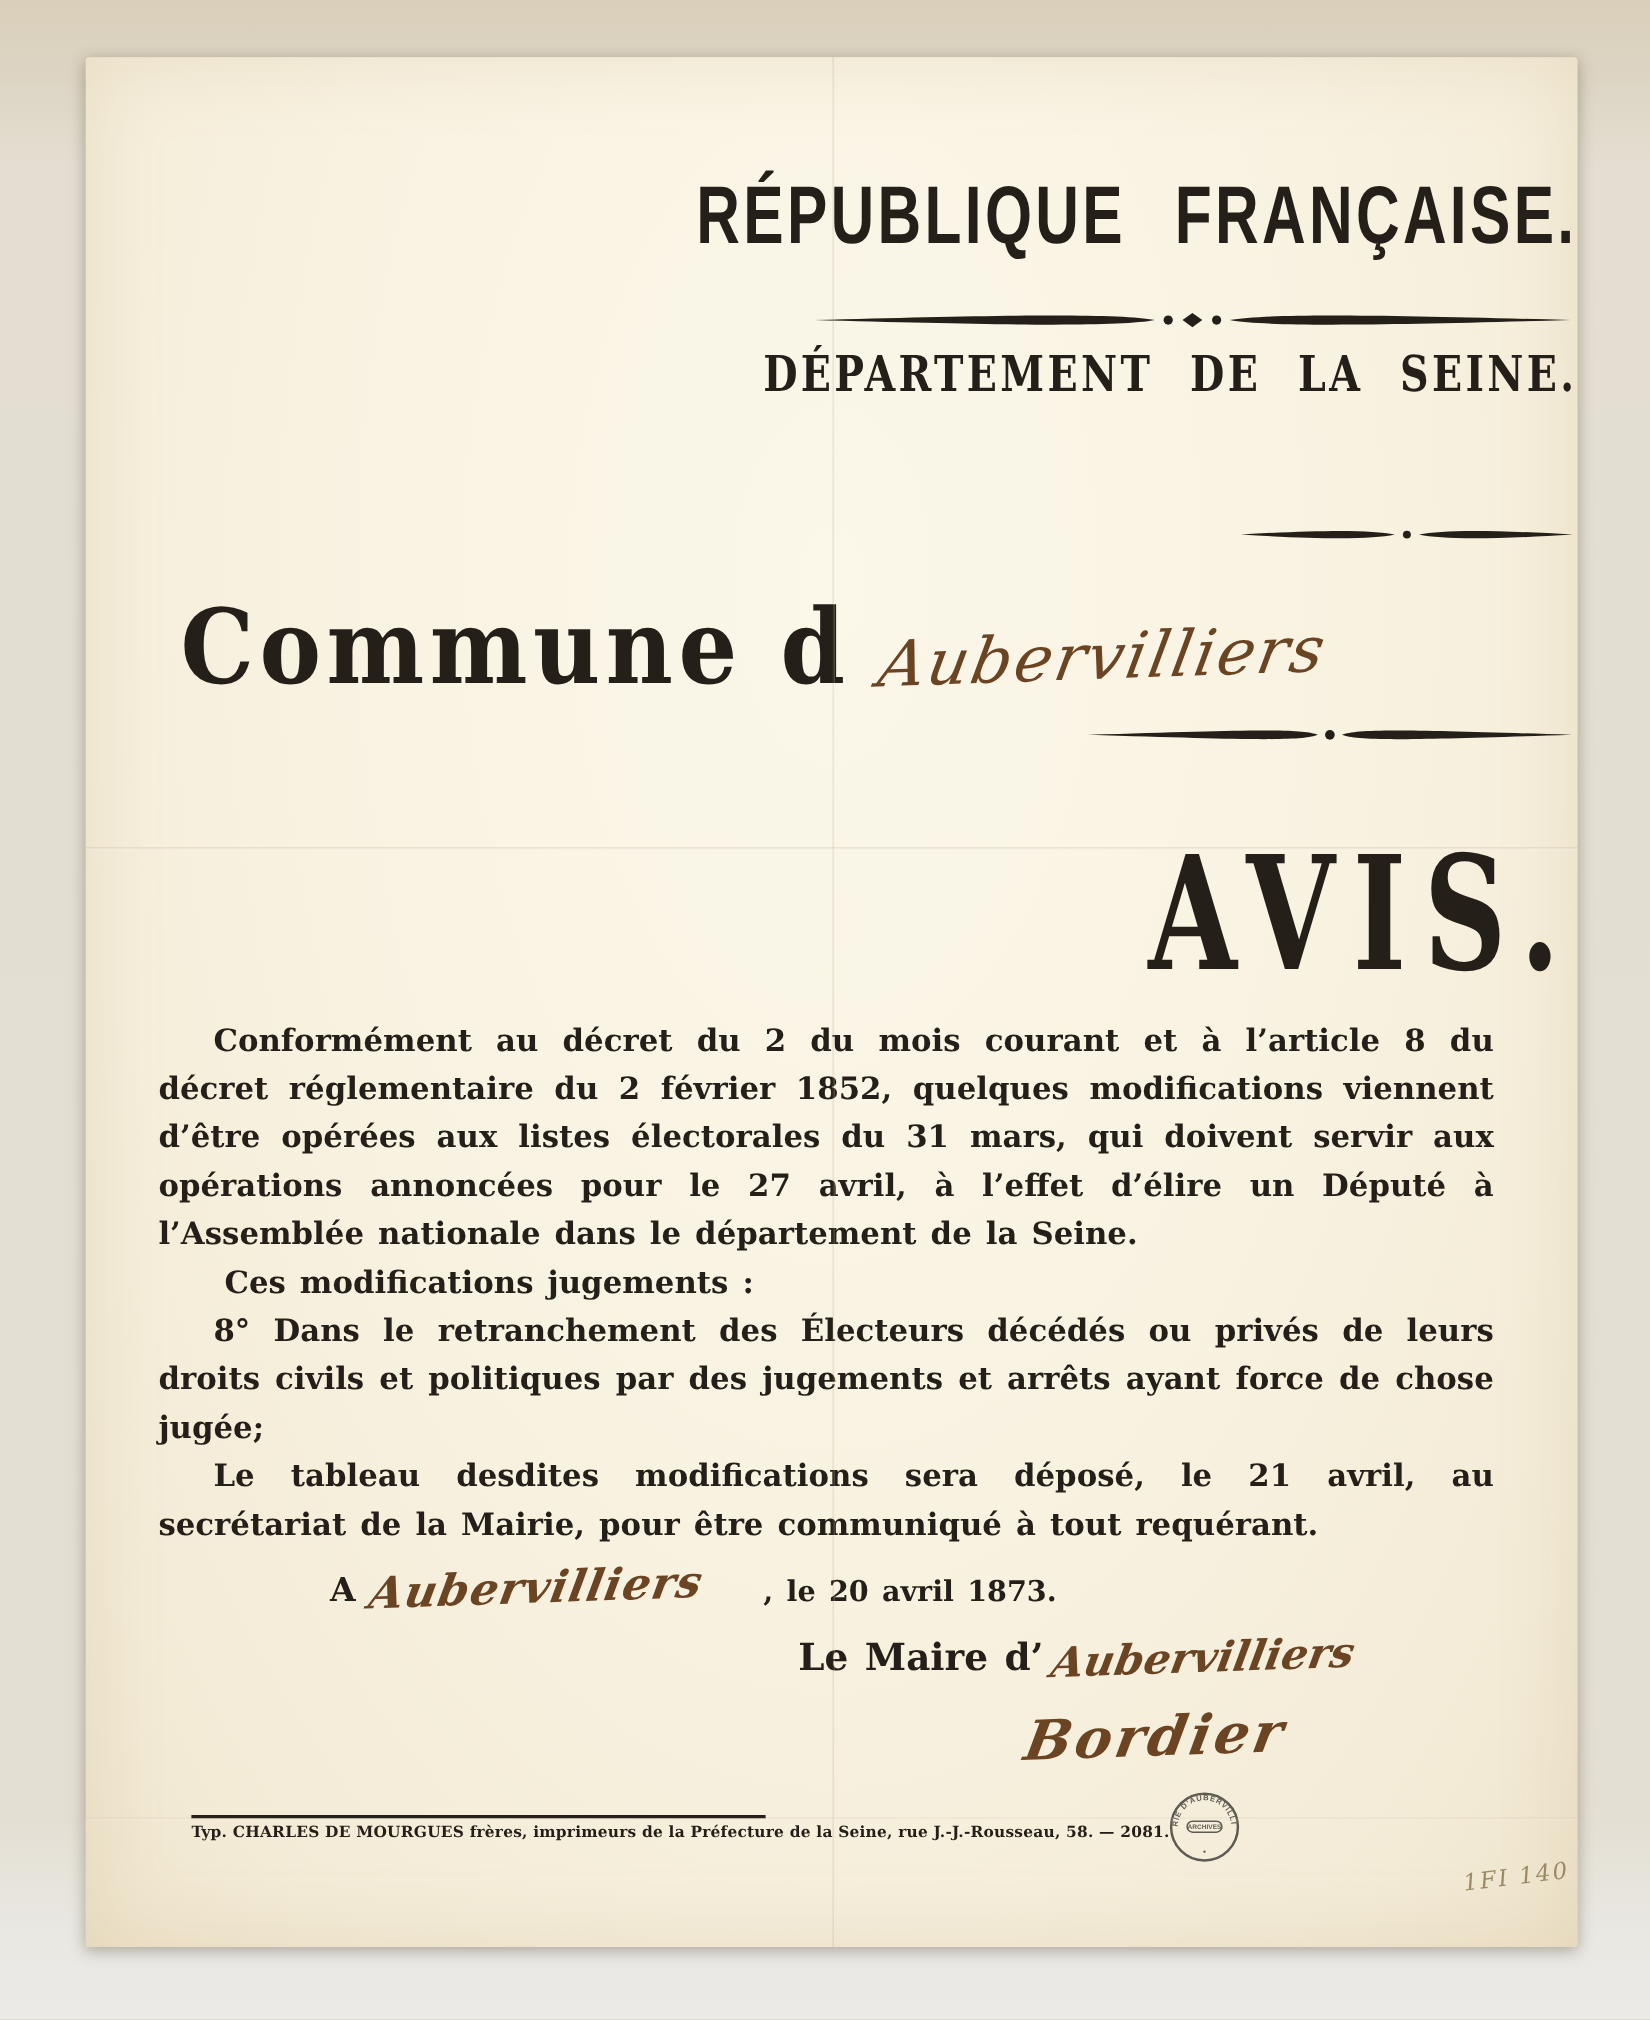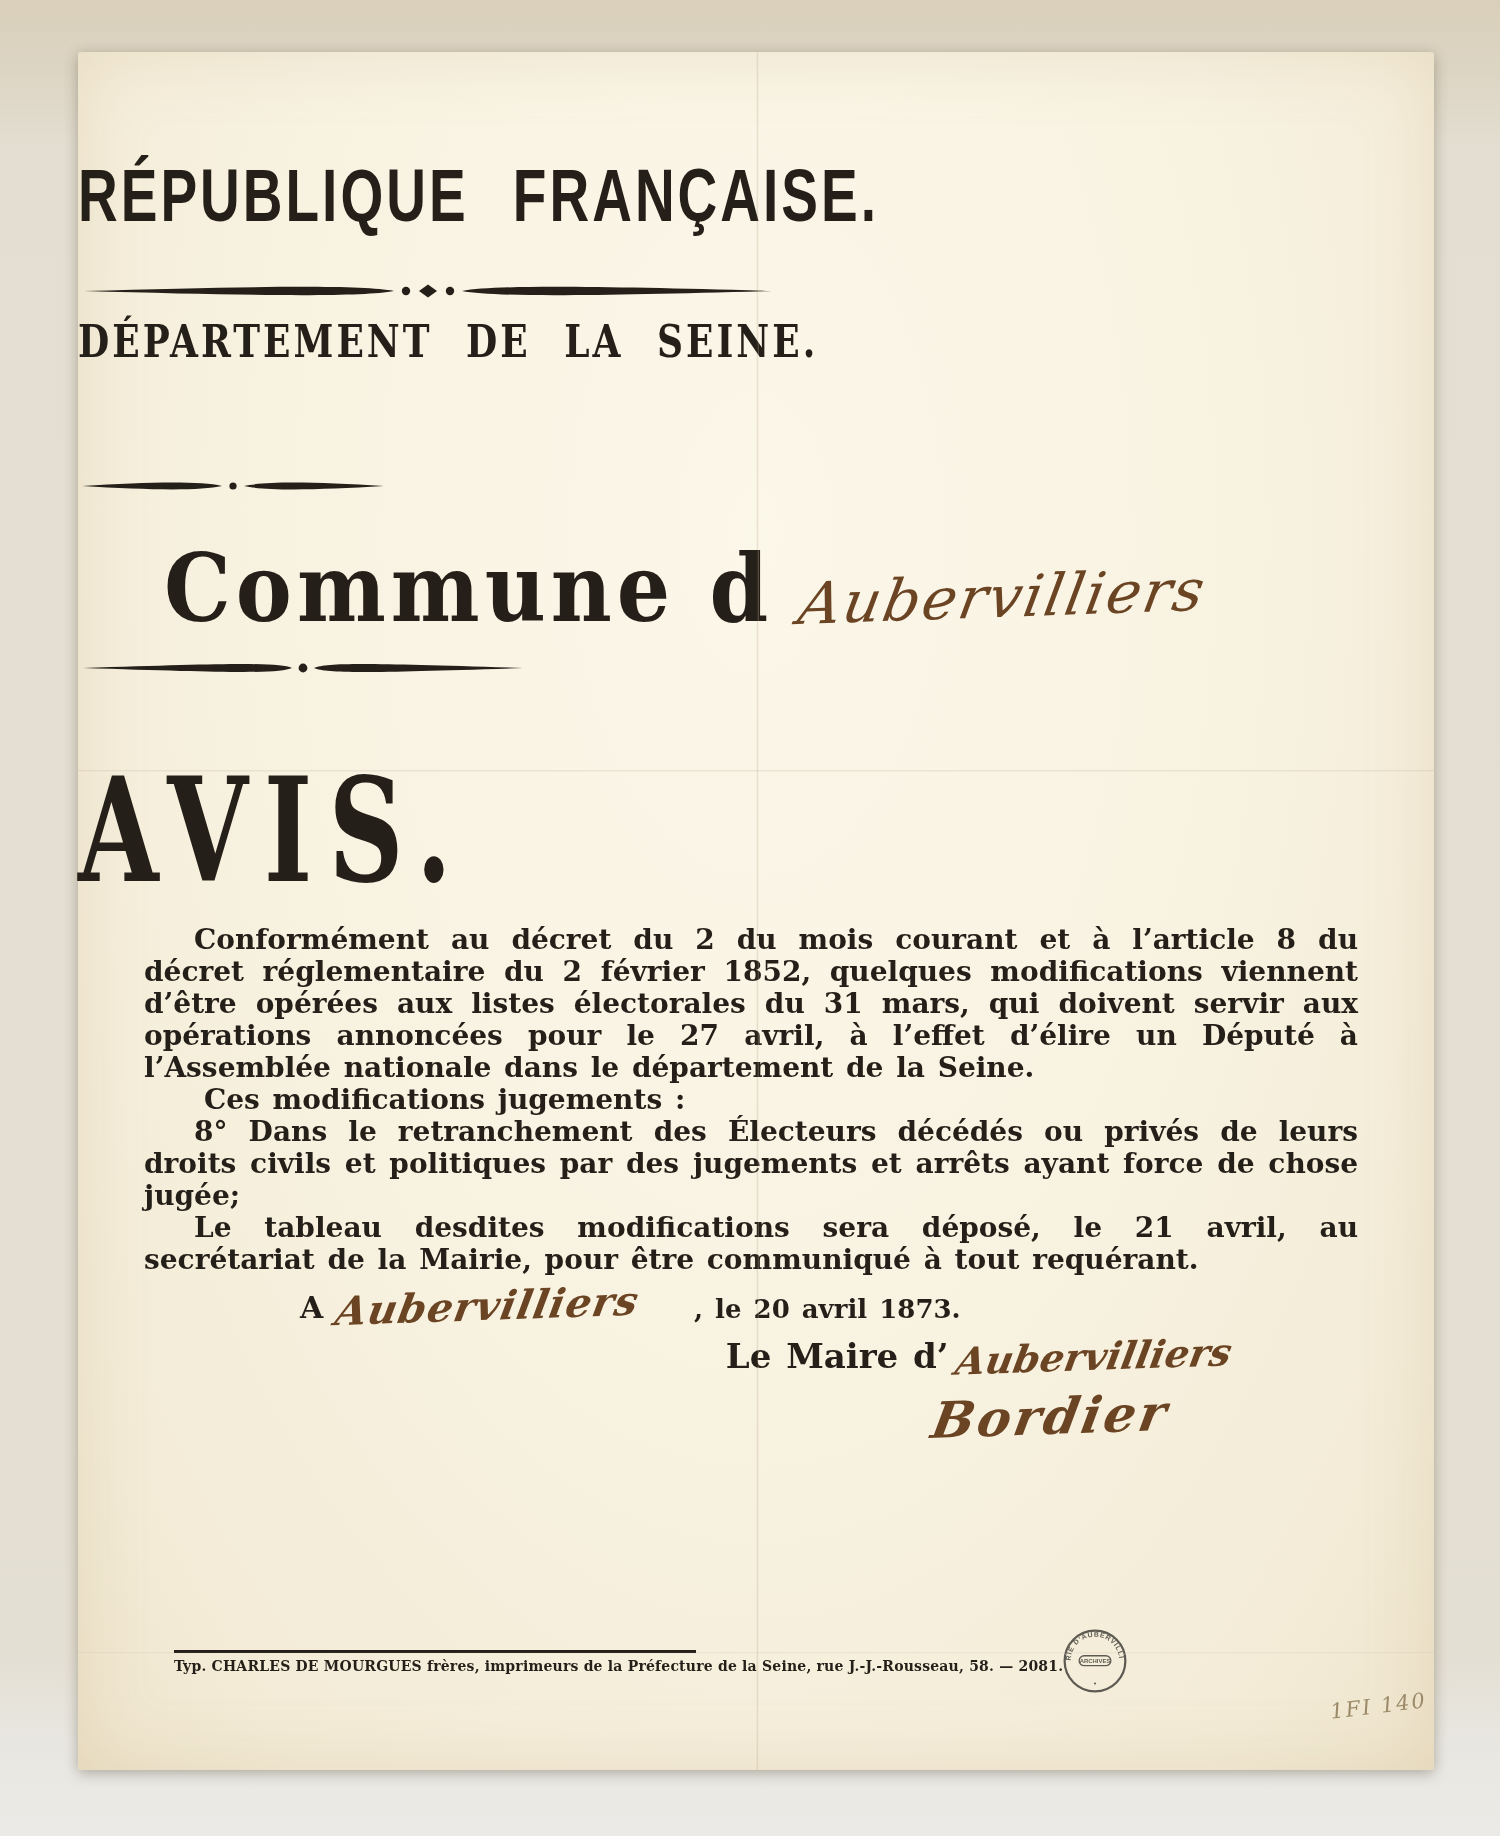--- a/index.html
+++ b/index.html
@@ -17,21 +17,21 @@
     border-radius:3px;
   }
   
   .fold-v{position:absolute;top:0;bottom:0;left:50%;width:3px;
     background:linear-gradient(90deg,rgba(150,110,60,0.00),rgba(150,110,60,0.16),rgba(255,255,255,0.25));pointer-events:none;}
   .fold-h{position:absolute;left:0;right:0;height:3px;pointer-events:none;
     background:linear-gradient(180deg,rgba(140,100,50,0.14),rgba(255,255,255,0.3));}
   .fold-h.f1{top:718px;}
   .fold-h.f2{top:1600px;opacity:.6;}
 
-  .block{position:absolute;left:0;right:0;text-align:left;color:var(--ink);}
+  .block{position:absolute;left:0;right:0;text-align:right;color:var(--ink);}
   .stretch{display:inline-block;transform-origin:top center;}
 
   .republic{top:100px;font-family:"Liberation Sans",sans-serif;font-weight:bold;
     font-size:55px;letter-spacing:3px;word-spacing:26px;}
   .republic .stretch{transform:scaleY(1.35);}
 
   .department{top:262px;font-weight:bold;font-size:36px;letter-spacing:3px;word-spacing:18px;}
   .department .stretch{transform:scaleY(1.25);}
 
   .ornament{line-height:0;}
@@ -42,21 +42,21 @@
 
   .commune-line{top:492px;text-align:left;padding-left:86px;white-space:nowrap;}
   .commune-printed{font-weight:bold;font-size:84px;letter-spacing:5px;display:inline-block;transform:scaleY(1.12);transform-origin:bottom left;}
   .hand{font-style:italic;color:var(--hand-ink);display:inline-block;transform:skewX(-12deg) rotate(-2deg);}
   .commune-hand{font-size:58px;margin-left:28px;position:relative;top:-6px;letter-spacing:2px;}
 
   .avis{top:694px;font-weight:bold;font-size:104px;letter-spacing:16px;padding-left:0;}
   .avis .stretch{transform:scaleY(1.38);}
 
   .body-text{position:absolute;left:66px;right:76px;top:872px;color:var(--ink);
-    font-weight:bold;font-size:28px;line-height:32px;text-align:justify;word-spacing:3px;}
+    font-weight:bold;font-size:28px;line-height:44px;text-align:justify;word-spacing:3px;}
   .body-text p{margin:0;}
   .p-open{text-indent:50px;margin-bottom:20px;}
   .p-intro{text-indent:60px;margin-bottom:14px;}
   .p-item1{text-indent:50px;margin-bottom:14px;}
   .p-item2{text-indent:50px;margin-bottom:18px;}
   .p-close{text-indent:50px;margin-bottom:16px;}
 
   .dateline{margin-top:12px;text-align:left;padding-left:156px;white-space:nowrap;}
   .date-prefix{font-weight:bold;font-size:30px;}
   .date-hand{font-size:40px;margin-left:14px;margin-right:56px;position:relative;top:2px;letter-spacing:1px;}

